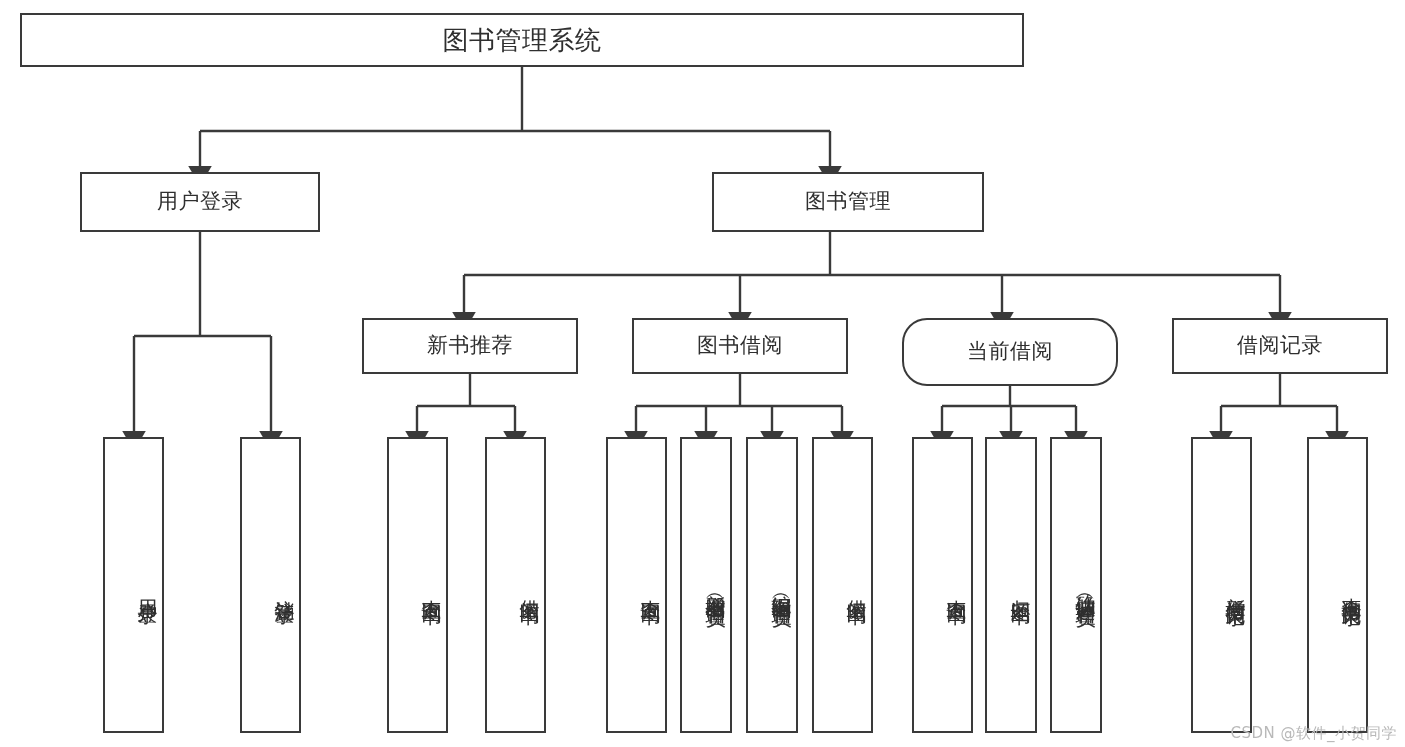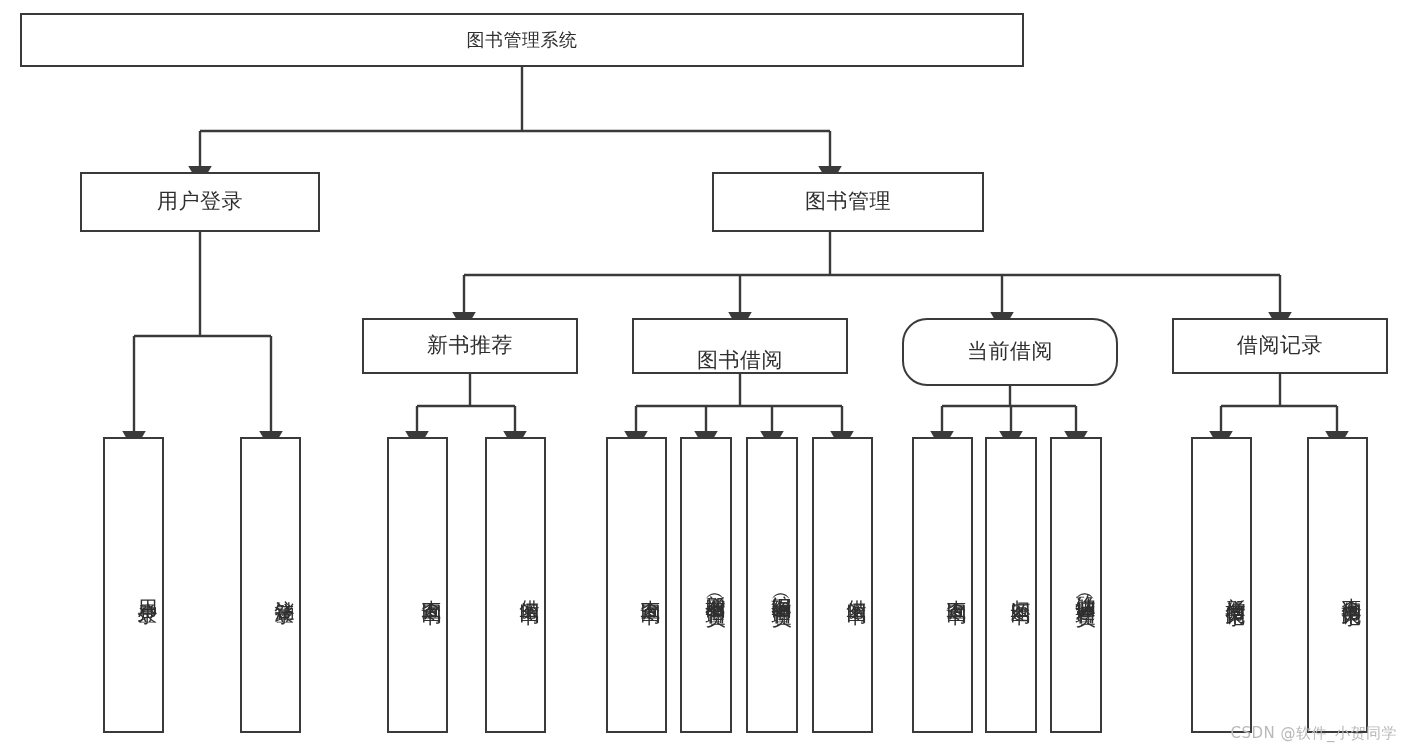--- a/index.html
+++ b/index.html
@@ -39,21 +39,21 @@
     text-align: center;
     color: #2f2f2f;
     z-index: 2;
   }
   .node.h {
     font-size: 21px;
     line-height: 1.1;
     letter-spacing: 0.5px;
   }
   .node.h.title {
-    font-size: 18px;
+    font-size: 26px;
   }
   
   .node.v {
     writing-mode: vertical-rl;
     text-orientation: upright;
     font-size: 20px;
     letter-spacing: 2px;
     padding-top: 6px;
     align-items: flex-start;
     justify-content: center;
@@ -139,21 +139,21 @@
   <div class="node h" style="left:80px; top:172px; width:240px; height:60px;">
     <span class="lbl">用户登录</span>
   </div>
   <div class="node h" style="left:712px; top:172px; width:272px; height:60px;">
     <span class="lbl">图书管理</span>
   </div>
 
   <div class="node h" style="left:362px; top:318px; width:216px; height:56px;">
     <span class="lbl">新书推荐</span>
   </div>
-  <div class="node h" style="left:632px; top:318px; width:216px; height:56px;align-items:flex-end;">
+  <div class="node h" style="left:632px; top:318px; width:216px; height:56px;">
     <span class="lbl">图书借阅</span>
   </div>
   <div class="node h" style="left:902px; top:318px; width:216px; height:68px;border-radius:25px;">
     <span class="lbl">当前借阅</span>
   </div>
   <div class="node h" style="left:1172px; top:318px; width:216px; height:56px;">
     <span class="lbl">借阅记录</span>
   </div>
 
   <div class="node v" style="left:103px; top:437px; width:61px; height:296px;">

